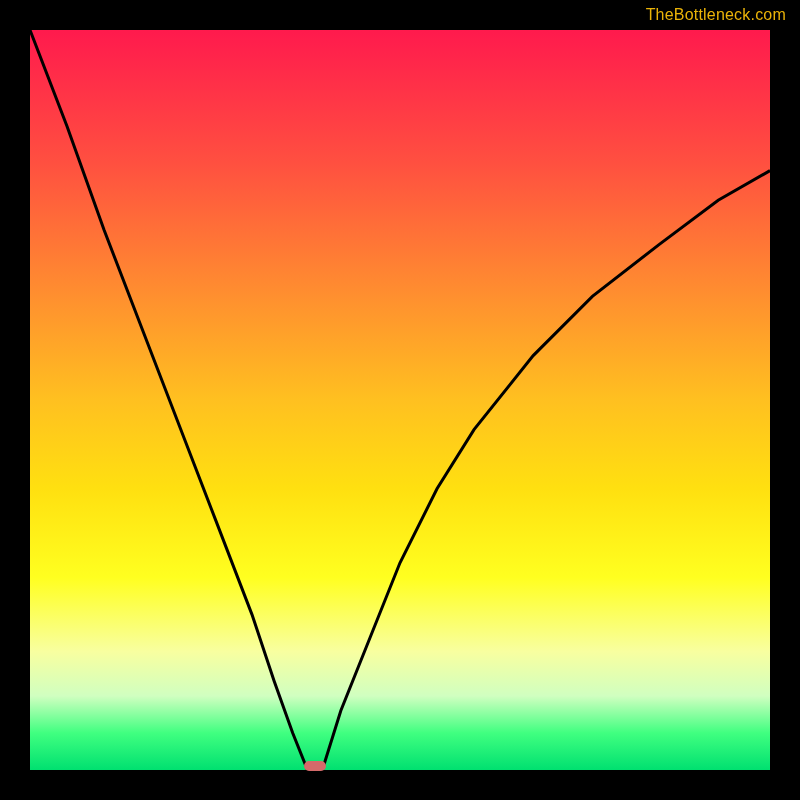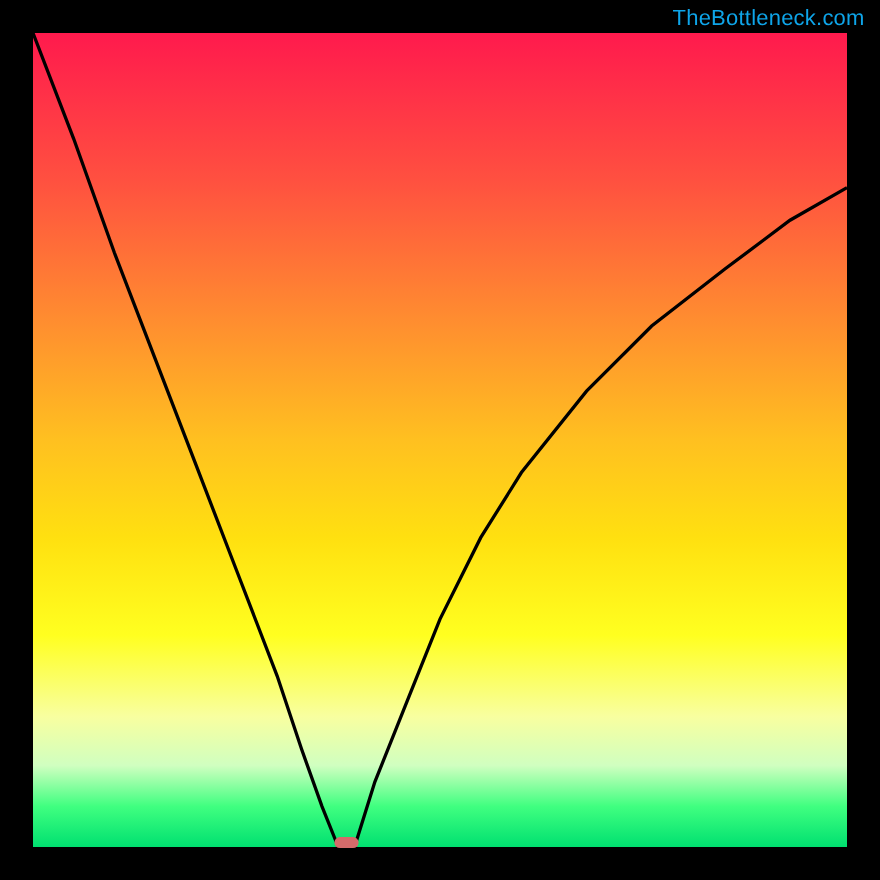--- a/index.html
+++ b/index.html
@@ -1,17 +1,17 @@
 <!DOCTYPE html>
 <html><head>
 <meta charset="utf-8">
 <style>
   html,body{margin:0;padding:0;width:800px;height:800px;background:#000;overflow:hidden;font-family:Arial,Helvetica,sans-serif}
   .frame{position:absolute;left:30px;top:30px;width:740px;height:740px;background:linear-gradient(to bottom,#ff1a4d 0%,#ff5040 18%,#ff8c30 35%,#ffc020 50%,#ffe010 62%,#ffff20 74%,#f8ffa0 84%,#d0ffc0 90%,#40ff80 95%,#00e070 100%)}
-  .watermark{position:absolute;top:6px;right:14px;color:#0ea5e9;font-size:20px;letter-spacing:.2px}
+  .watermark{position:absolute;top:6px;right:14px;color:#eab308;font-size:16px;letter-spacing:.2px}
   svg.curve{position:absolute;left:30px;top:30px;width:740px;height:740px;overflow:visible}
   .marker{position:absolute;width:22px;height:10px;border-radius:5px;background:#d46a6a;transform:translate(-50%,-50%)}
 </style>
 </head>
 <body>
 
 <div class="frame"></div>
 
 <svg class="curve" viewBox="0 0 740 740" preserveAspectRatio="none">
   <path id="curve-left" fill="none" stroke="#000" stroke-width="3" d="M0.0 0.0 L37.0 96.2 L74.0 199.8 L111.0 296.0 L148.0 392.2 L185.0 488.4 L222.0 584.6 L244.2 651.2 L262.7 703.0 L277.5 740.0 "></path>

